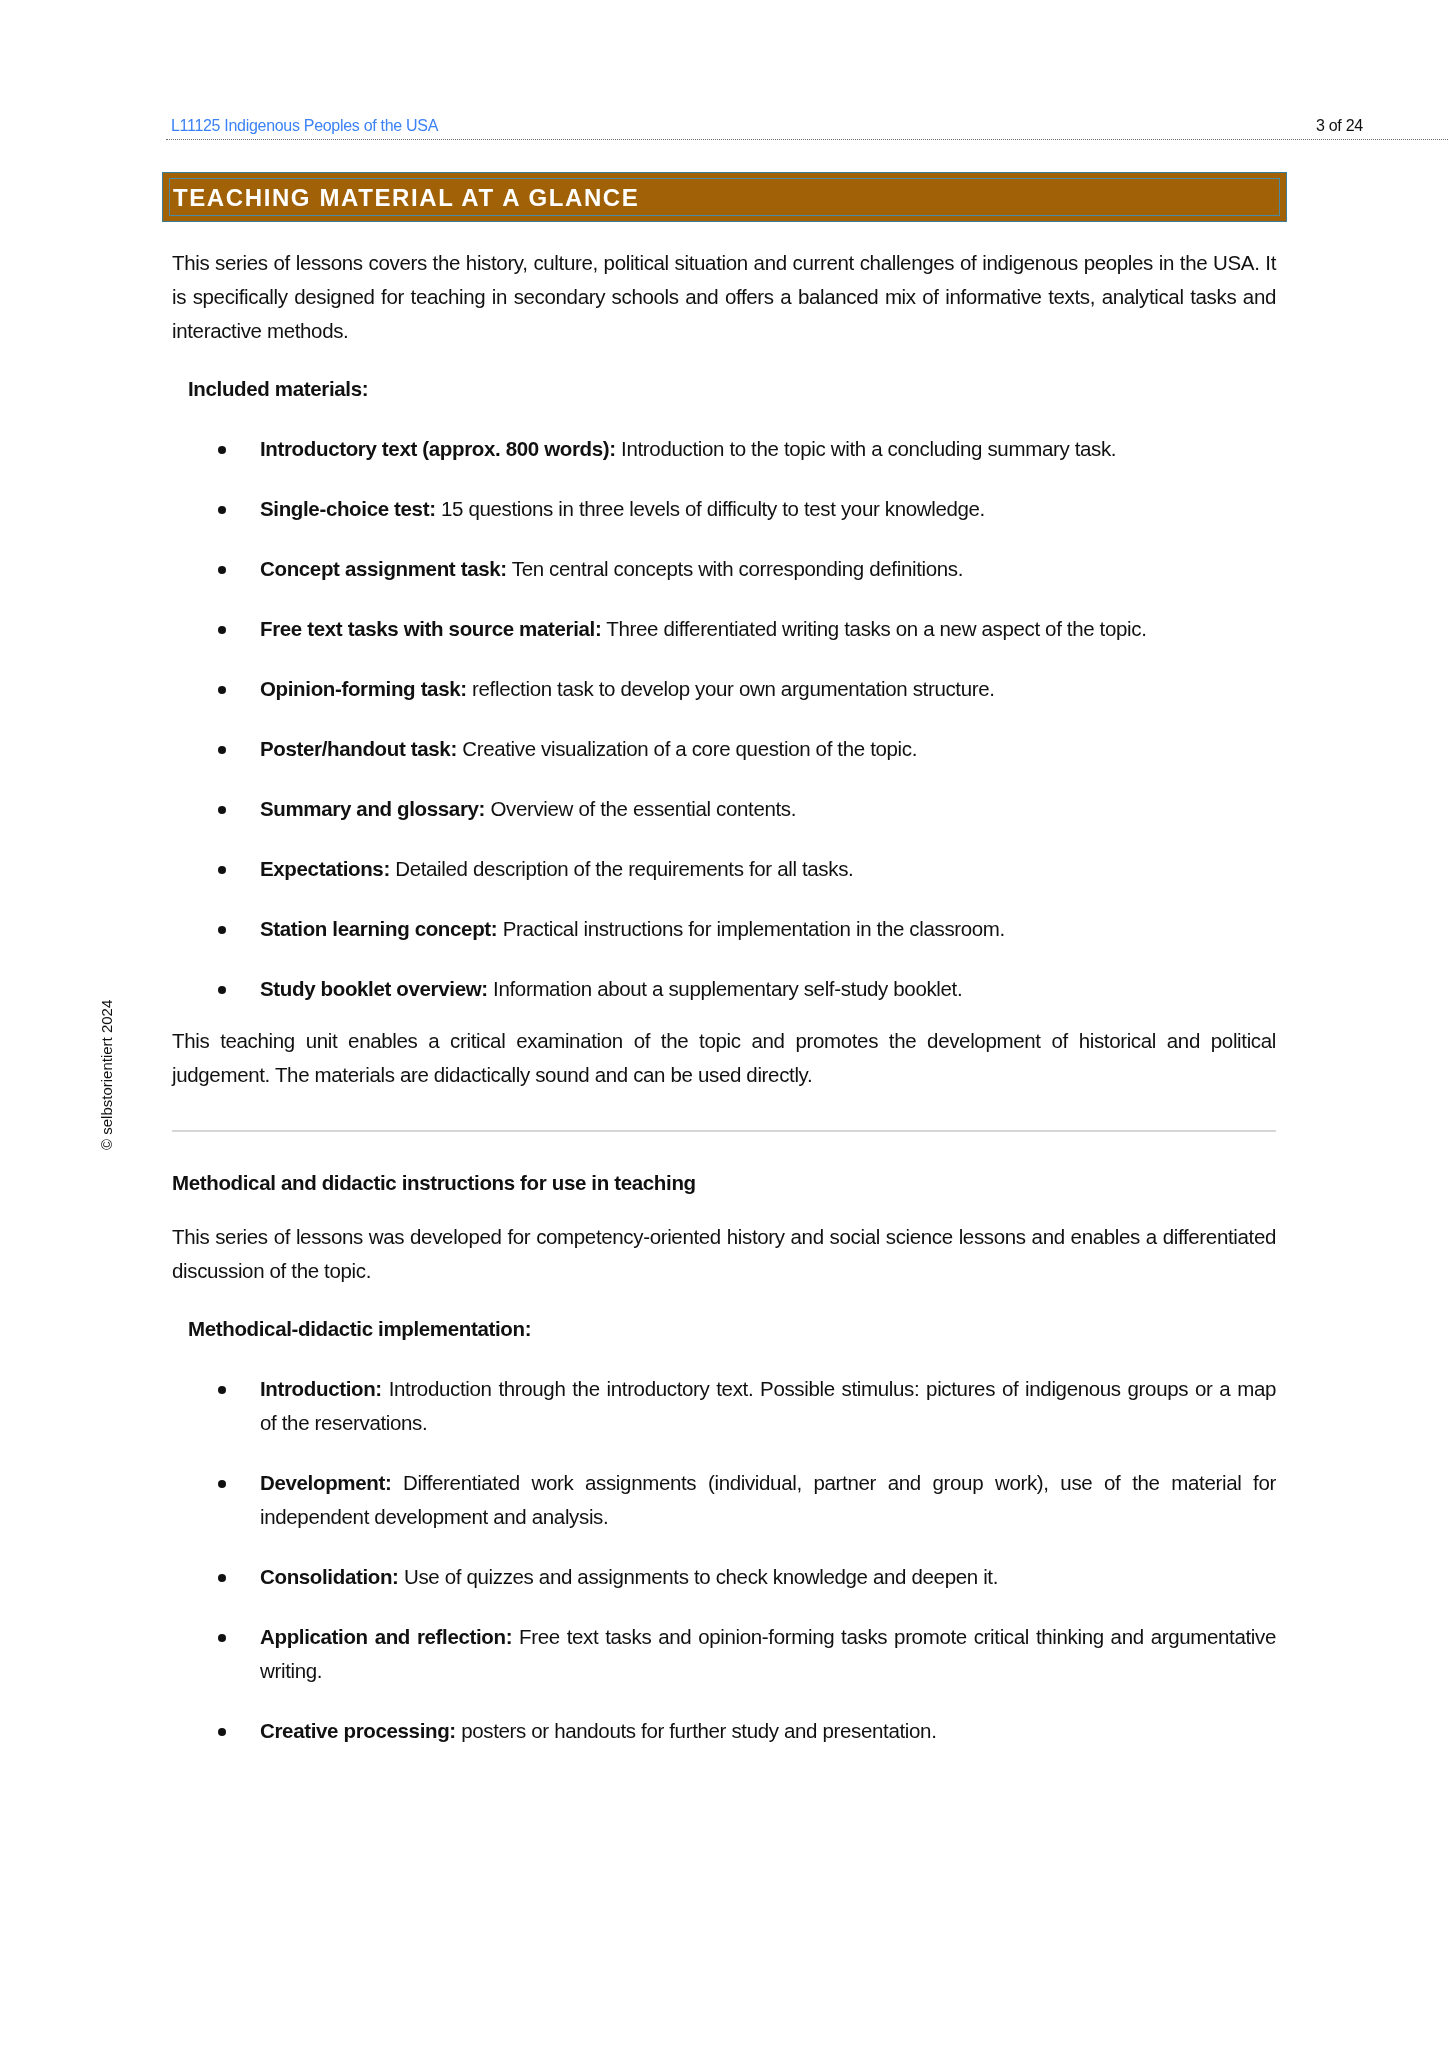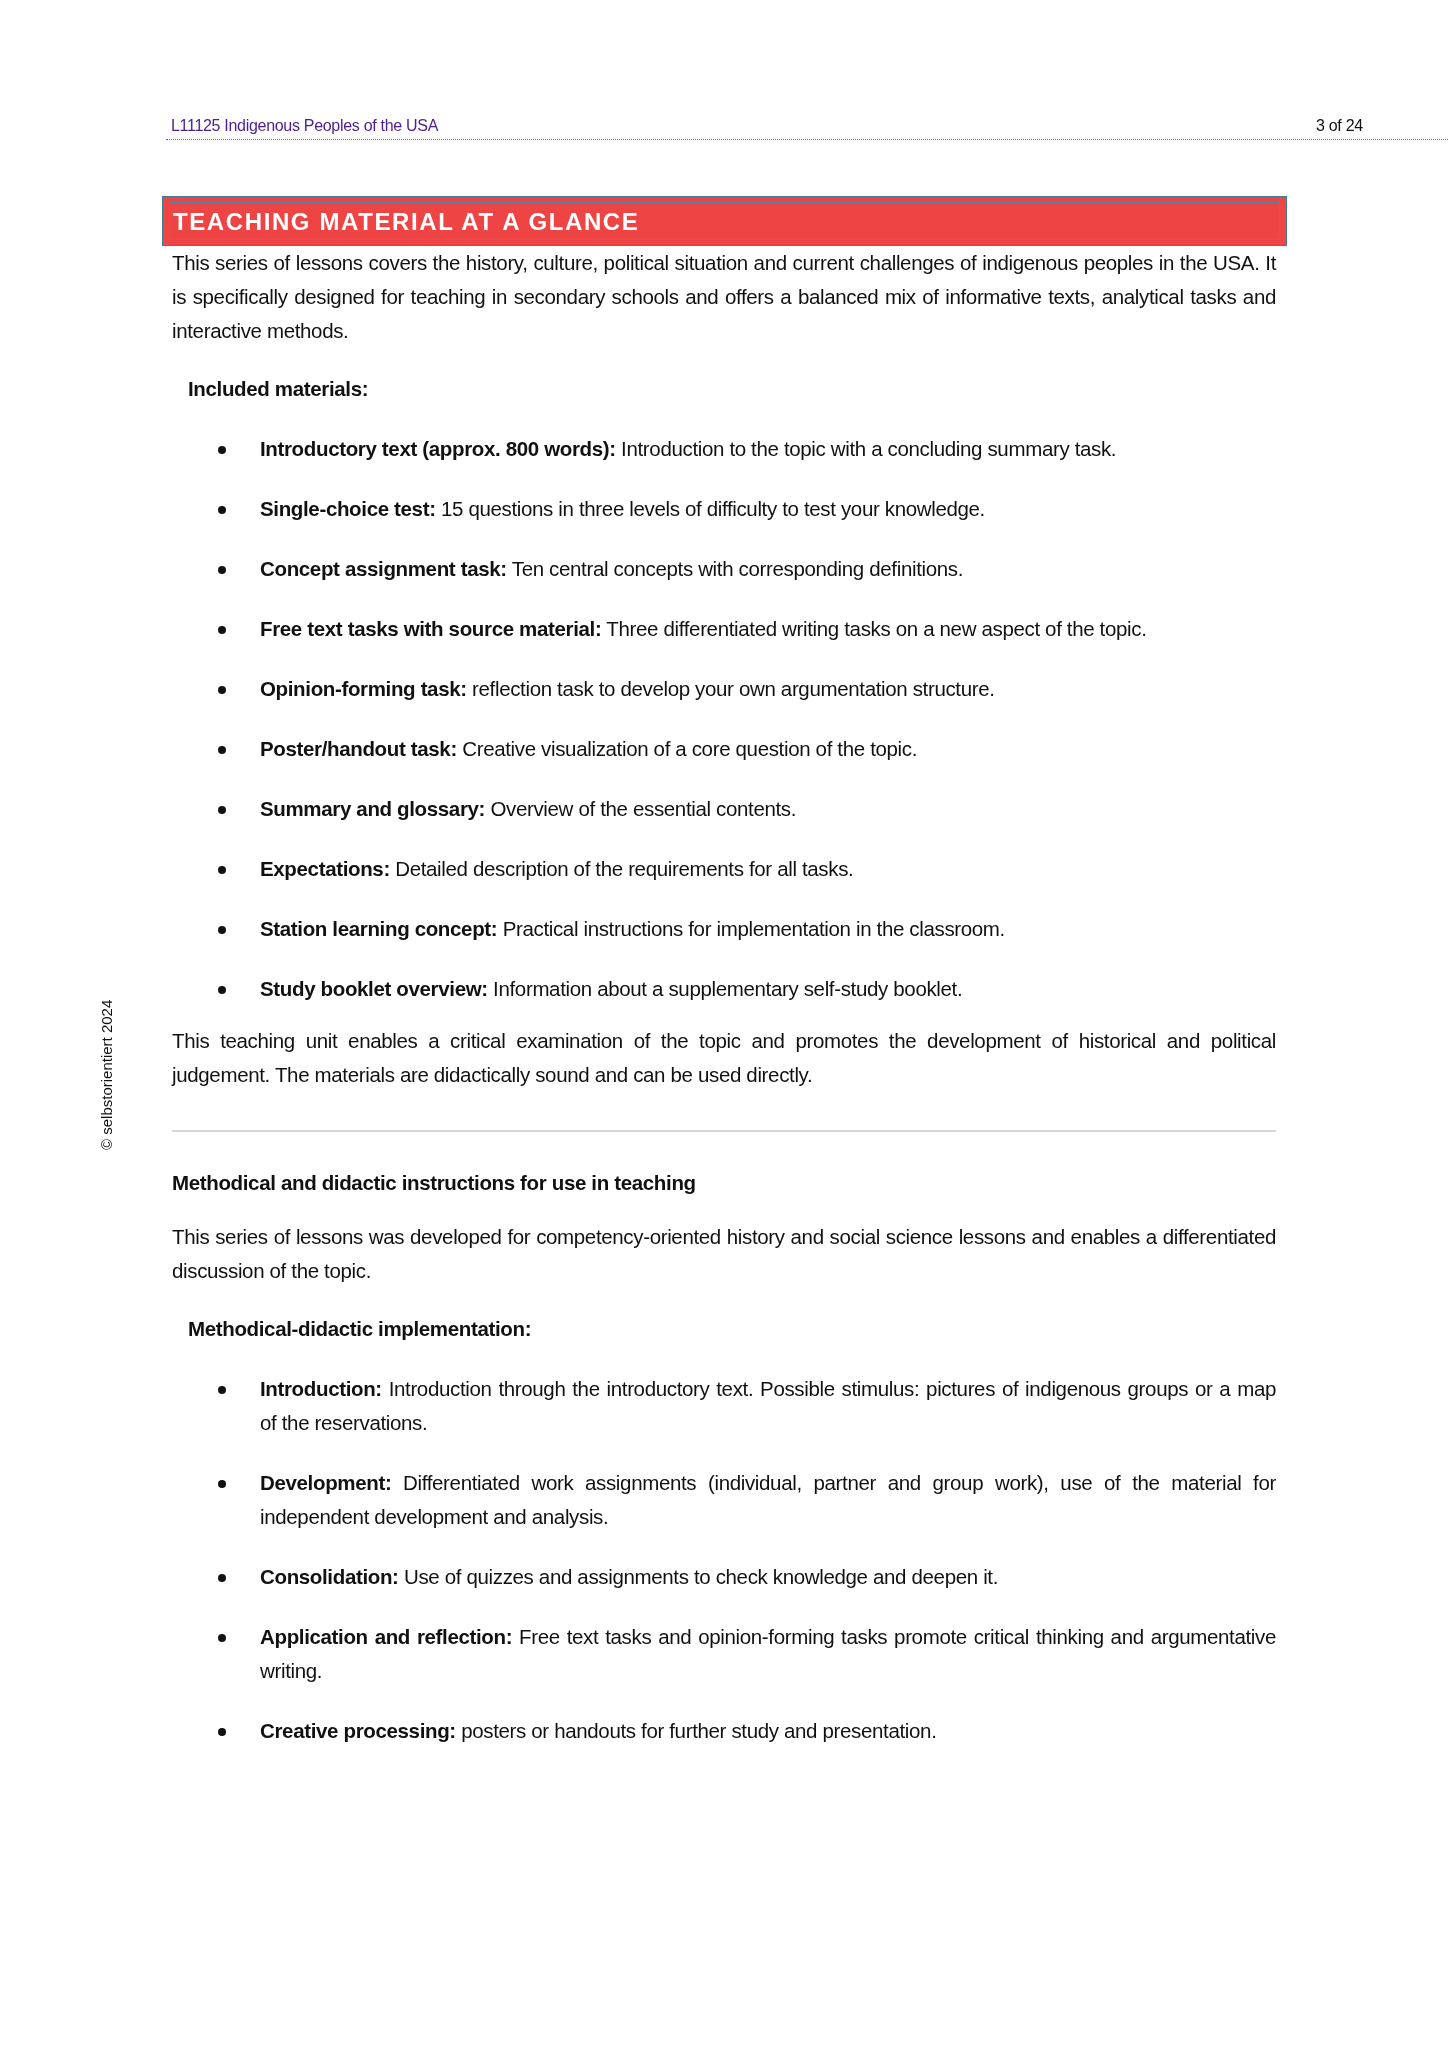--- a/index.html
+++ b/index.html
@@ -23,21 +23,21 @@
       height: 24px;
       border-bottom: 1px dotted #6a6a6a;
     }
     .page-header .doc-title {
       position: absolute;
       left: 5px;
       top: 2px;
       font-family: "Liberation Sans Narrow", "Liberation Sans", sans-serif;
       font-size: 16px;
       letter-spacing: -0.3px;
-      color: #4c1d95;
+      color: #3b82f6;
     }
     .page-header .page-number {
       position: absolute;
       left: 1150px;
       top: 2px;
       font-size: 16px;
       letter-spacing: -0.3px;
       color: #111;
       text-align: right;
     }
@@ -131,21 +131,21 @@
     .content .para-method { margin-bottom: 24px; }
   </style>
 </head>
 <body>
 
 <div class="page-header">
   <span class="doc-title">L11125 Indigenous Peoples of the USA</span>
   <span class="page-number">3 of 24</span>
 </div>
 
-<div class="section-banner" style="background: #ef4444; margin-top: 24px;">
+<div class="section-banner" style="background: #a16207;">
   <span class="banner-title">TEACHING MATERIAL AT A GLANCE</span>
 </div>
 
 <div class="side-copyright">© selbstorientiert 2024</div>
 
 <div class="content">
   <p class="para-intro">This series of lessons covers the history, culture, political situation and current challenges of indigenous peoples in the USA. It is specifically designed for teaching in secondary schools and offers a balanced mix of informative texts, analytical tasks and interactive methods.</p>
   <p class="subheading">Included materials:</p>
 
   <ul class="bullets">

